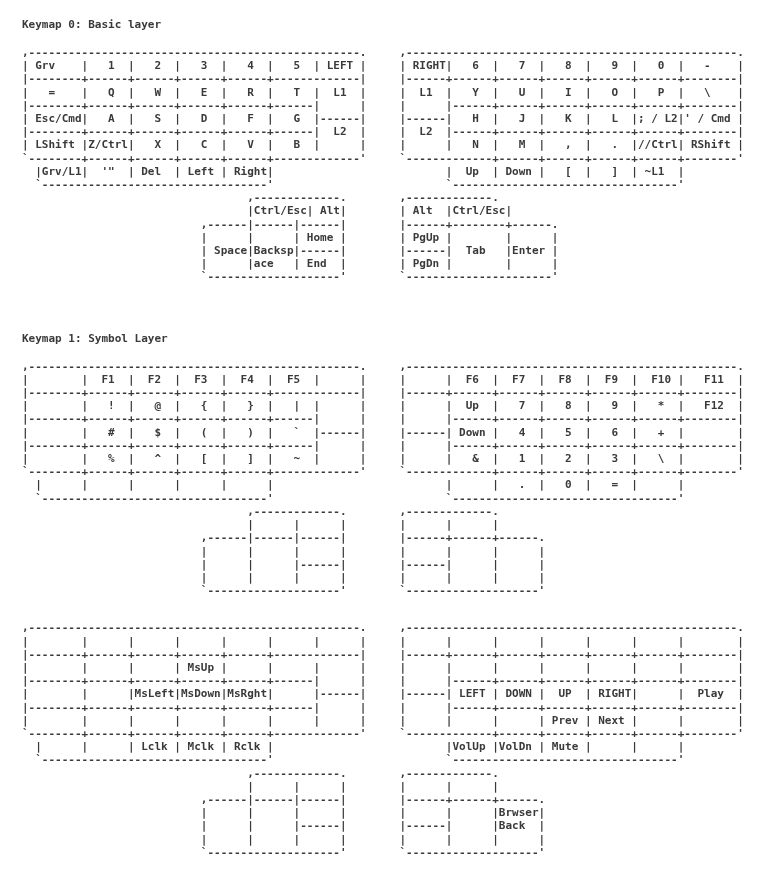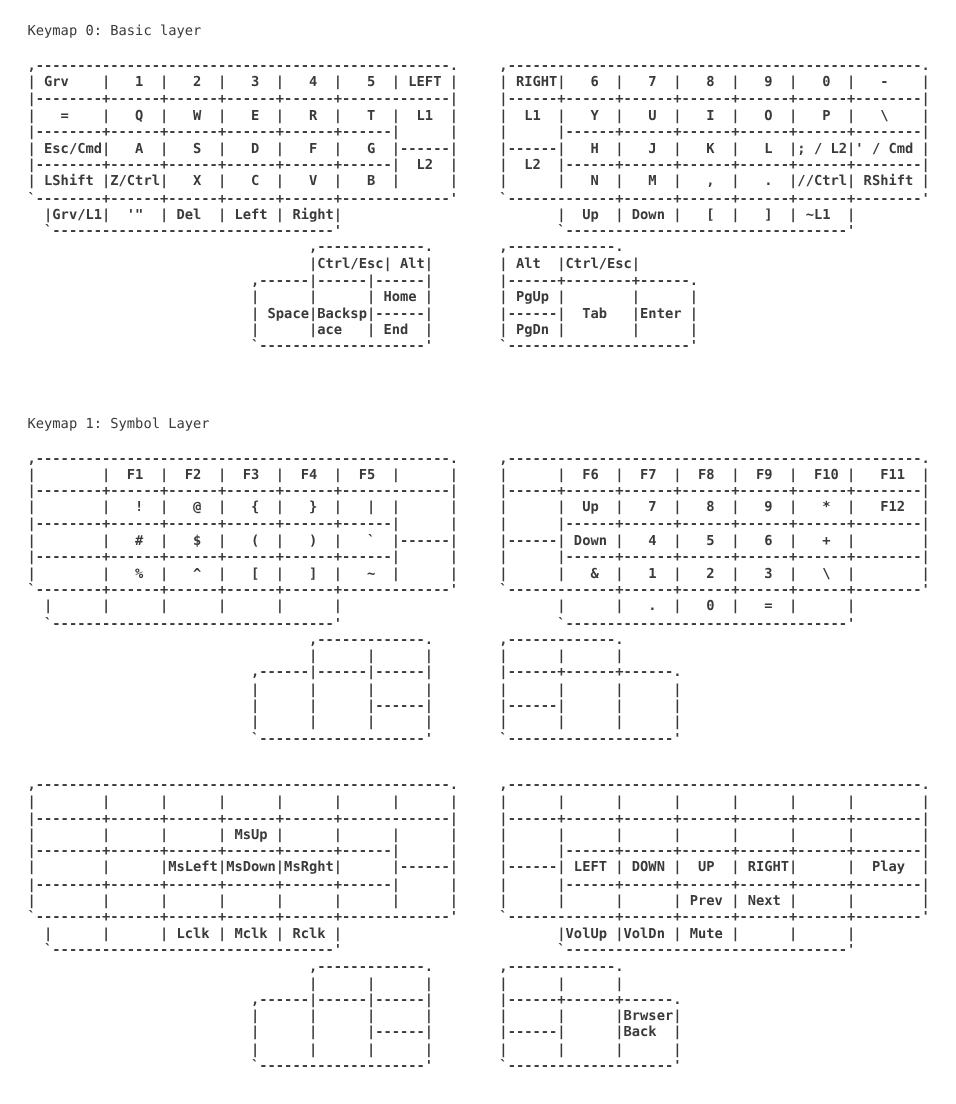--- a/index.html
+++ b/index.html
@@ -15,21 +15,21 @@
   }
   .page {
     padding: 18px 0 0 22px;
   }
   .keymap-block { margin: 0; }
   .keymap-block.gap-large { margin-bottom: 48px; }
   .keymap-block.gap-small { margin-bottom: 24px; }
   .km-title {
     font-size: 11px;
     line-height: 13px;
-    font-weight: normal;
+    font-weight: bold;
     color: #3a3a3a;
     margin: 0 0 15px 0;
     white-space: pre;
   }
   pre.km-art {
     margin: 0;
     font-family: "DejaVu Sans Mono", "Liberation Mono", monospace;
     font-size: 11px;
     line-height: 13.2px;
     font-weight: bold;

